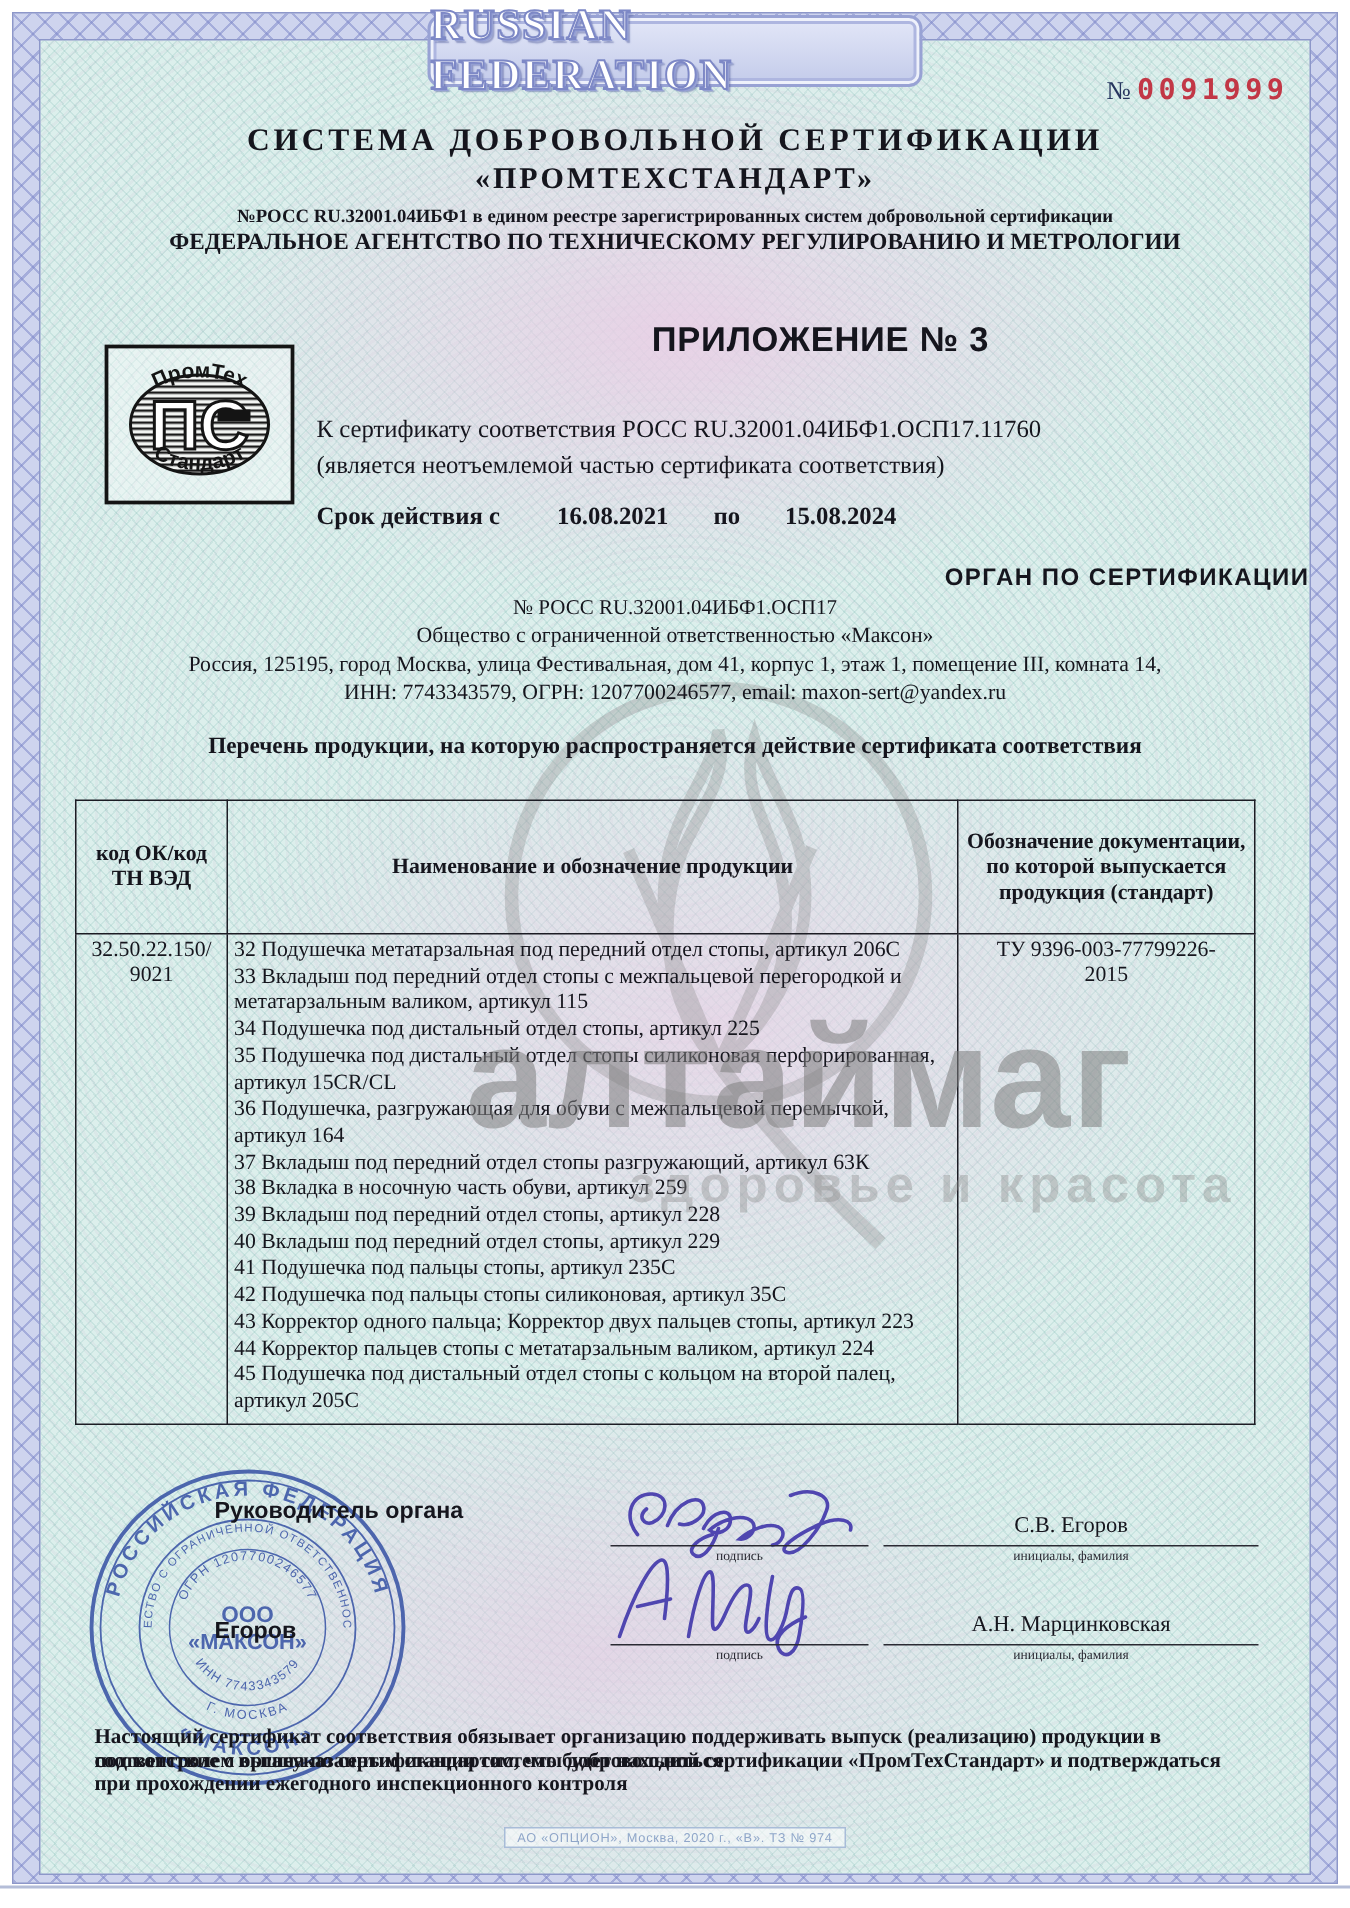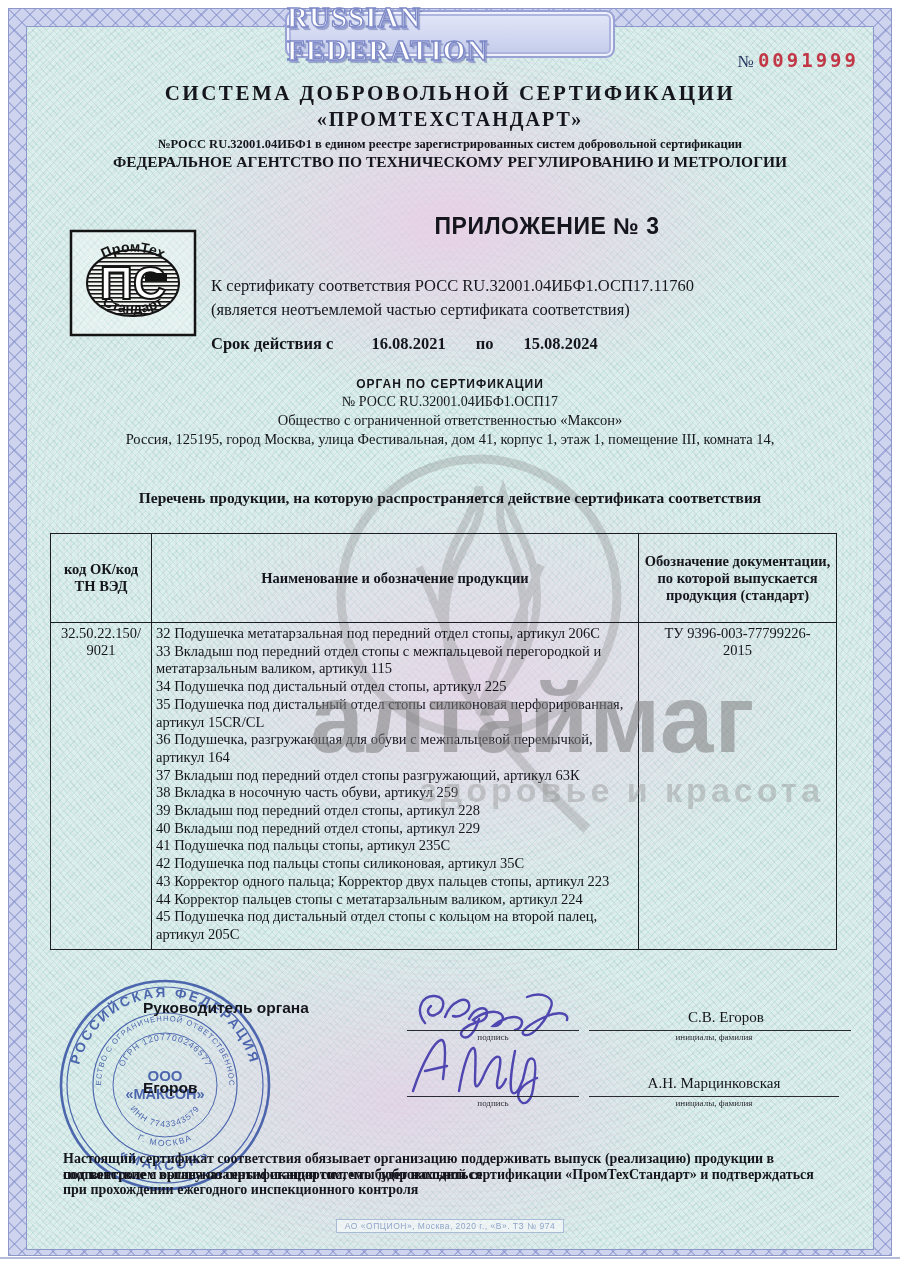--- a/index.html
+++ b/index.html
@@ -44,41 +44,41 @@
   .agency{top:126px;font-size:15.5px;font-weight:bold;}
   .apx-title{top:186px;left:200px;width:640px;text-align:center;
     font-family:"Liberation Sans",sans-serif;font-weight:bold;font-size:23px;letter-spacing:.5px;}
   .logo{left:42px;top:202px;}
   .ref1{top:249px;left:184px;font-size:16.5px;}
   .ref2{top:273px;left:184px;font-size:16.5px;}
   .validity{top:307px;left:184px;font-size:16.5px;font-weight:bold;}
   .validity .gap1{display:inline-block;width:38px;}
   .validity .gap2{display:inline-block;width:30px;}
   .organ{top:350px;}
-  .organ .h{font-family:"Liberation Sans",sans-serif;font-weight:bold;font-size:12px;letter-spacing:1px;}
+  .organ .h{font-family:"Liberation Sans",sans-serif;font-weight:bold;font-size:16px;letter-spacing:1px;text-align:right;}
   .organ .l1{font-size:14px;margin-top:3px;}
   .organ .l2,.organ .l3,.organ .l4{font-size:14.5px;margin-top:2px;}
   .products-h{top:462px;font-size:15.5px;font-weight:bold;}
   
   table.prod{position:absolute;top:506px;left:23px;width:786px;border-collapse:collapse;table-layout:fixed;}
   table.prod th,table.prod td{border:1.5px solid #1c1c24;vertical-align:middle;
     font-size:14.5px;padding:2px 4px;background:transparent;}
   table.prod th{font-weight:bold;text-align:center;height:84px;}
   table.prod td{vertical-align:top;height:322px;}
   td.code,td.std{text-align:center;font-size:14.5px;padding-top:3px;}
   td.items{padding-left:5px;}
   td.items div{line-height:17.7px;}
   
   .sigsec{top:944px;left:0;right:0;height:210px;}
   .siglabel{position:absolute;font-family:"Liberation Sans",sans-serif;font-weight:bold;font-size:15.5px;}
   .lab-head{left:116px;top:28px;}
   .lab-exp{left:116px;top:108px;}
   .sline{position:absolute;border-bottom:1.3px solid #2a2a33;height:21px;text-align:center;font-size:15px;}
   .s1{left:380px;width:172px;top:38px;}
-  .n1{left:562px;width:250px;top:38px;padding-left:12px;}
+  .n1{left:562px;width:250px;top:38px;}
   .s2{left:380px;width:172px;top:104px;}
   .n2{left:562px;width:250px;top:104px;}
   .scap{position:absolute;font-size:9px;color:#2a2a33;text-align:center;}
   .c1{left:380px;width:172px;top:61px;}
   .c2{left:562px;width:250px;top:61px;}
   .c3{left:380px;width:172px;top:127px;}
   .c4{left:562px;width:250px;top:127px;}
   .sigsvg{position:absolute;}
   .disc{left:36px;right:36px;text-align:left;font-size:14px;font-weight:bold;line-height:15.5px;}
   .d1{top:1124px;} .d2{top:1139.5px;}
@@ -149,20 +149,21 @@
     <div class="abs ref2">(является неотъемлемой частью сертификата соответствия)</div>
     <div class="abs validity">
       <span>Срок действия с</span><span class="gap1"></span><span>16.08.2021</span><span class="gap2"></span><span>по</span><span class="gap2"></span><span>15.08.2024</span>
     </div>
 
     <div class="abs ctr organ">
       <div class="h">ОРГАН ПО СЕРТИФИКАЦИИ</div>
       <div class="l1">№ РОСС RU.32001.04ИБФ1.ОСП17</div>
       <div class="l2">Общество с ограниченной ответственностью «Максон»</div>
       <div class="l3">Россия, 125195, город Москва, улица Фестивальная, дом 41, корпус 1, этаж 1, помещение III, комната 14,</div>
+      <div class="l4">ИНН: 7743343579, ОГРН: 1207700246577, email: maxon-sert@yandex.ru</div>
     </div>
 
     <div class="abs ctr products-h">Перечень продукции, на которую распространяется действие сертификата соответствия</div>
 
     <table class="prod">
       <colgroup>
           <col style="width:101px">
           <col style="width:487px">
           <col style="width:198px">
         </colgroup>

